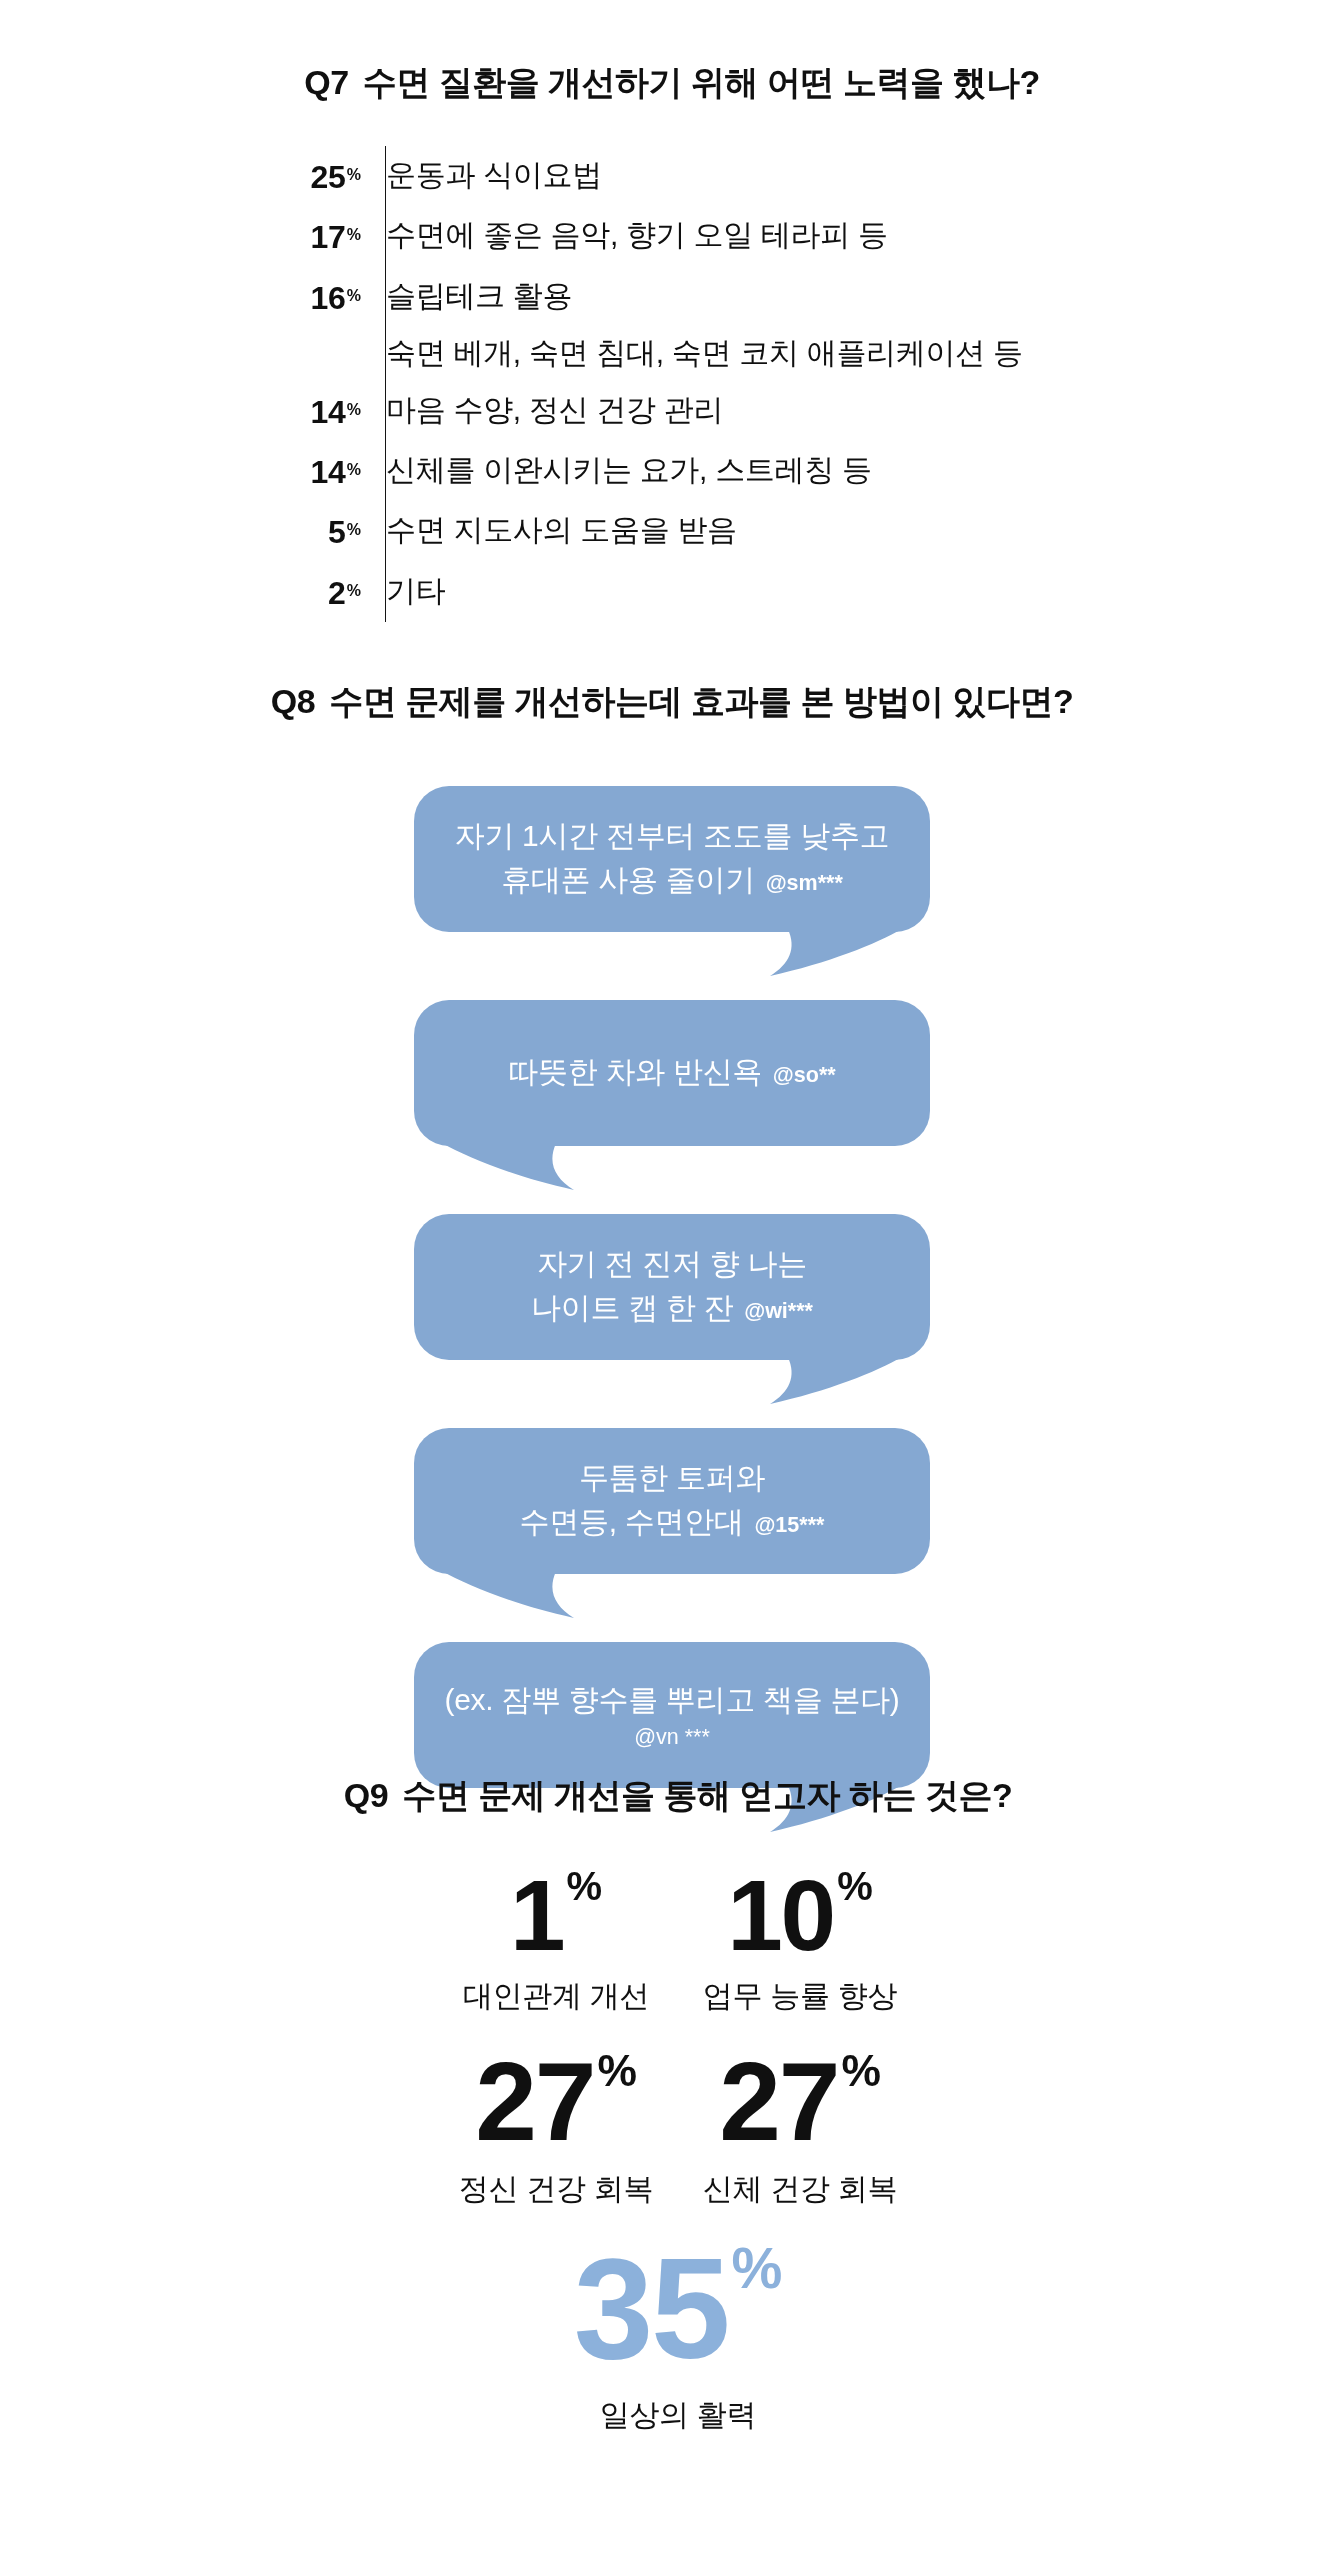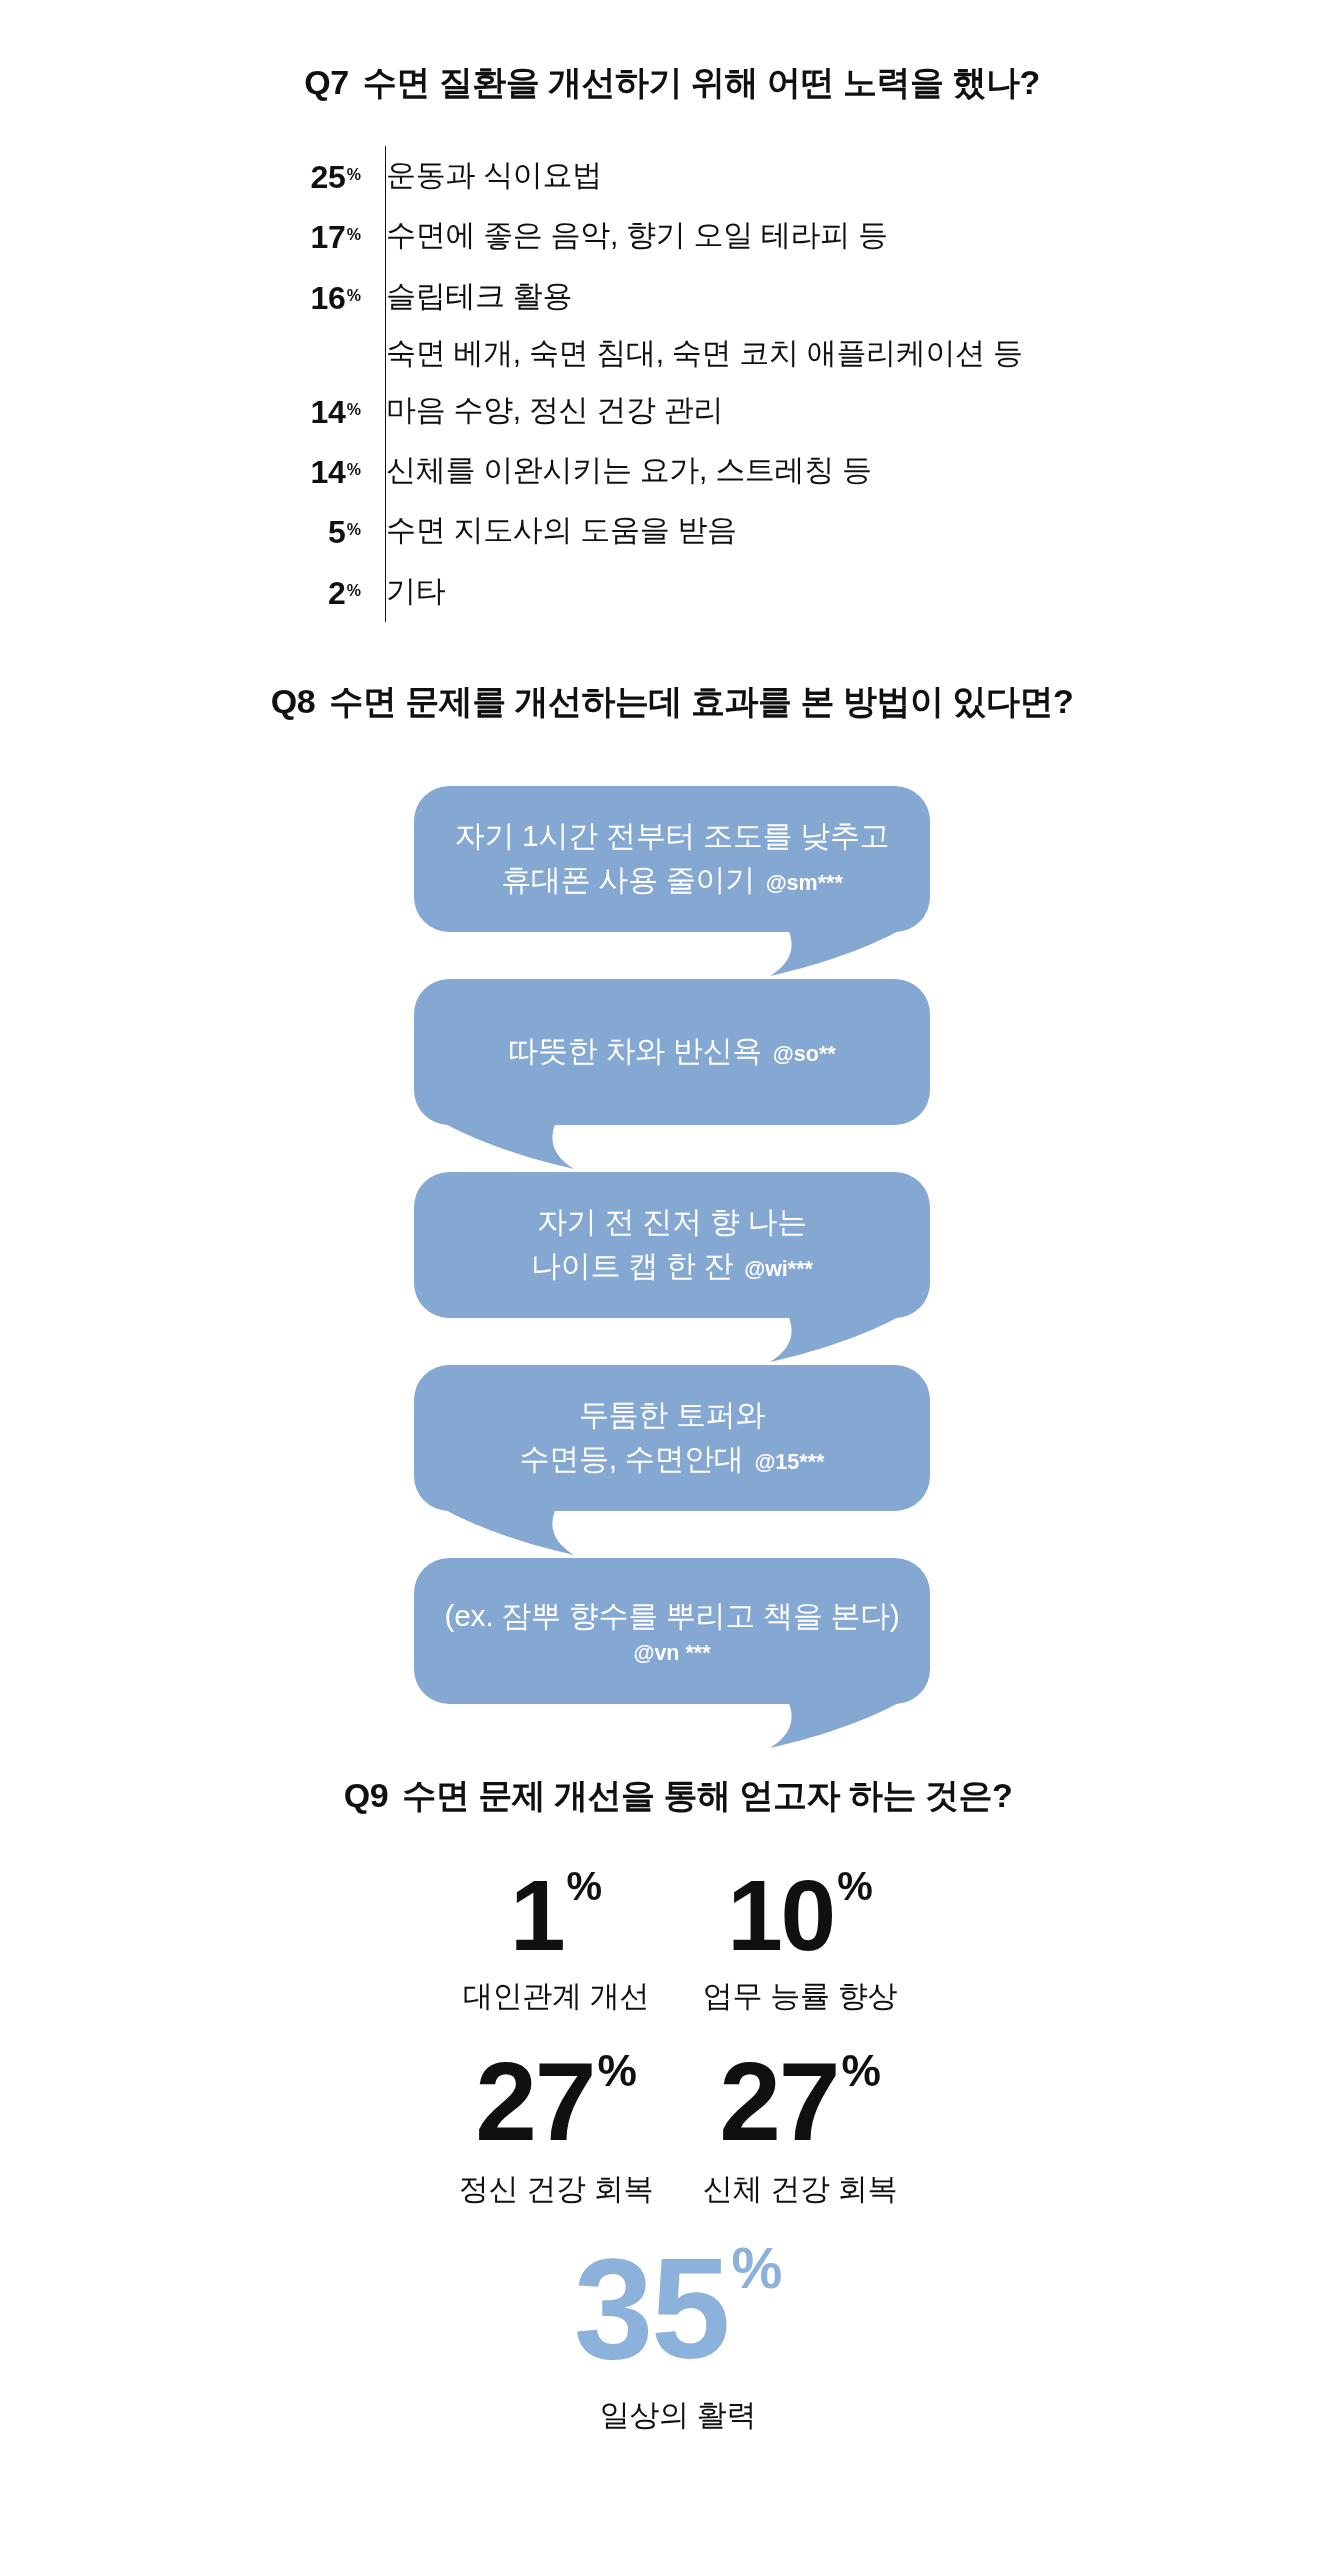--- a/index.html
+++ b/index.html
@@ -42,41 +42,41 @@
   .pct-sym { font-size:16px; font-weight:700; vertical-align:0.52em; margin-left:1.6px; letter-spacing:0; }
   .q7-txt {
     border-left:1.6px solid #141414;
     font-size:30px;
     line-height:57px;
     letter-spacing:-0.3px;
   }
 
   
   .q8 { position:absolute; top:682px; left:0; width:100%; }
-  .bubbles { margin-top:65px; display:flex; flex-direction:column; align-items:center; gap:47px; }
+  .bubbles { margin-top:65px; display:flex; flex-direction:column; align-items:center; gap:68px; }
   .bubble {
     position:relative;
     width:516px;
     height:146px;
     background:#85A8D2;
     border-radius:35px;
     color:#ffffff;
     display:flex;
     flex-direction:column;
     align-items:center;
     justify-content:center;
     text-align:center;
     font-size:30px;
     line-height:44px;
     letter-spacing:-0.3px;
     flex:0 0 auto;
   }
   .b-line { white-space:nowrap; }
   .handle { font-size:21.5px; font-weight:700; margin-left:10.8px; letter-spacing:0; }
-  .handle-line { font-size:21.5px; font-weight:700; line-height:31px; letter-spacing:0; }
+  .handle-line { font-size:21.5px; font-weight:400; line-height:31px; letter-spacing:0; }
   .tail { position:absolute; top:calc(100% - 3.2px); width:134px; height:48px; }
   .tail path { fill:#85A8D2; }
   .tail-right .tail { left:355px; }
   .tail-left .tail { left:27px; transform:scale(-1,1); }
 
   
   .q9 { position:absolute; top:1776px; left:0; width:100%;padding-left:12px; }
   .q9-row { display:flex; justify-content:center; gap:13px; }
   .row-1 { margin-top:49px; }
   .row-2 { margin-top:29px; }

